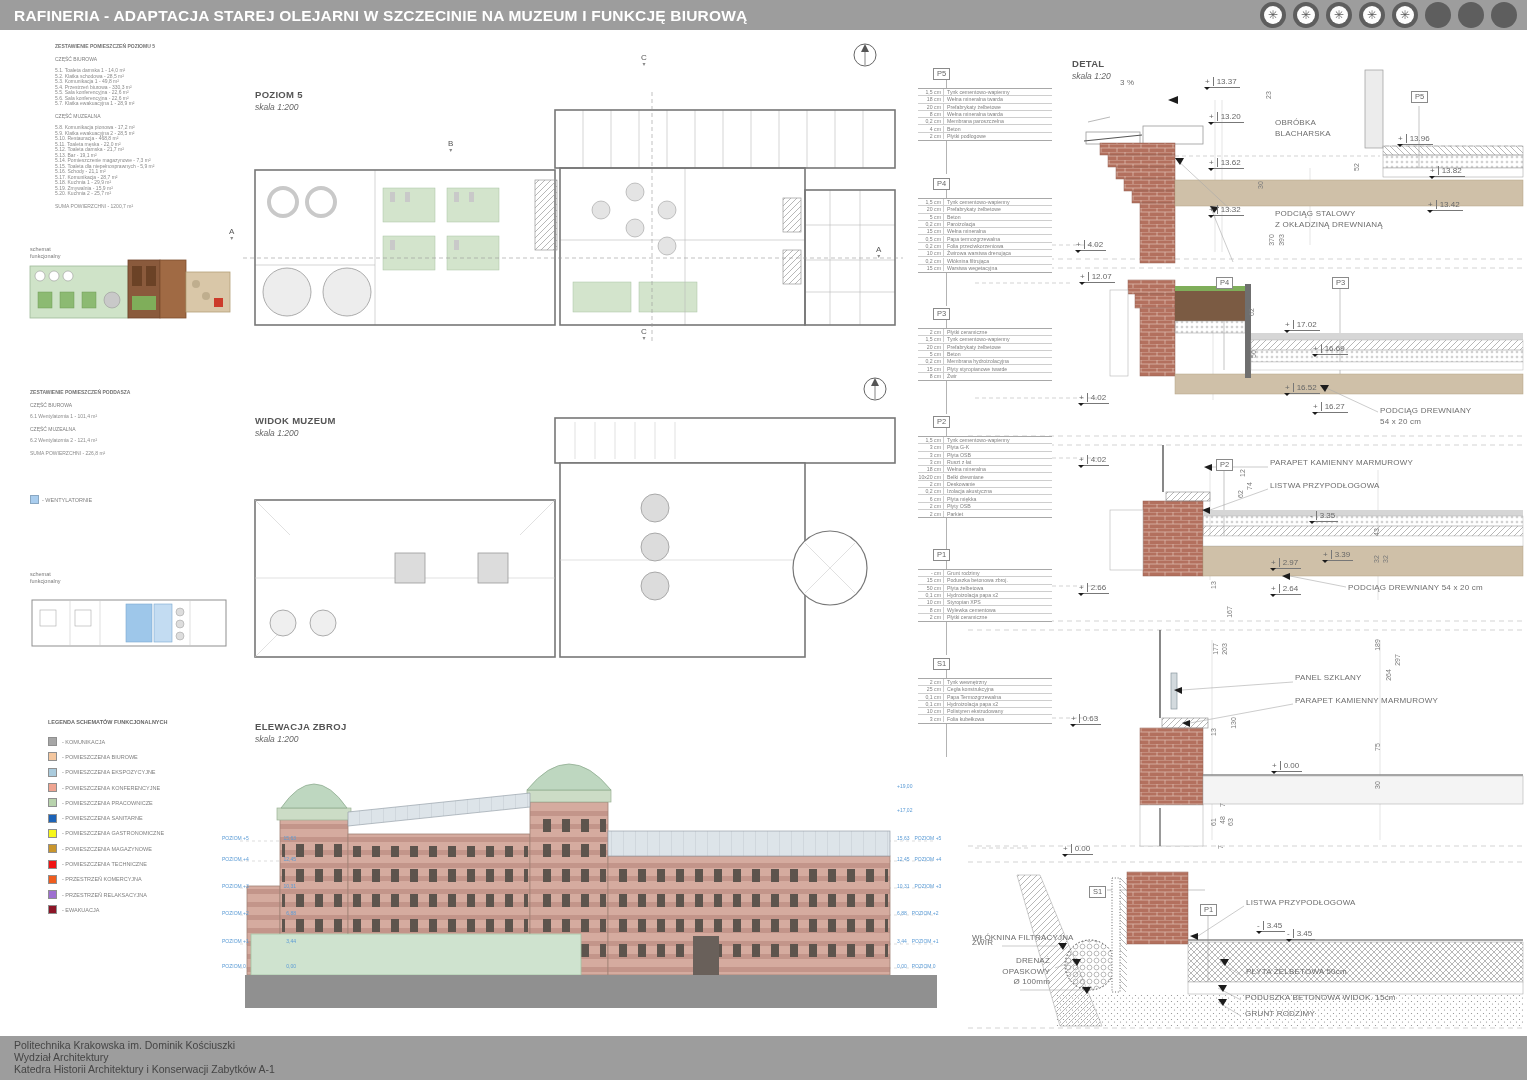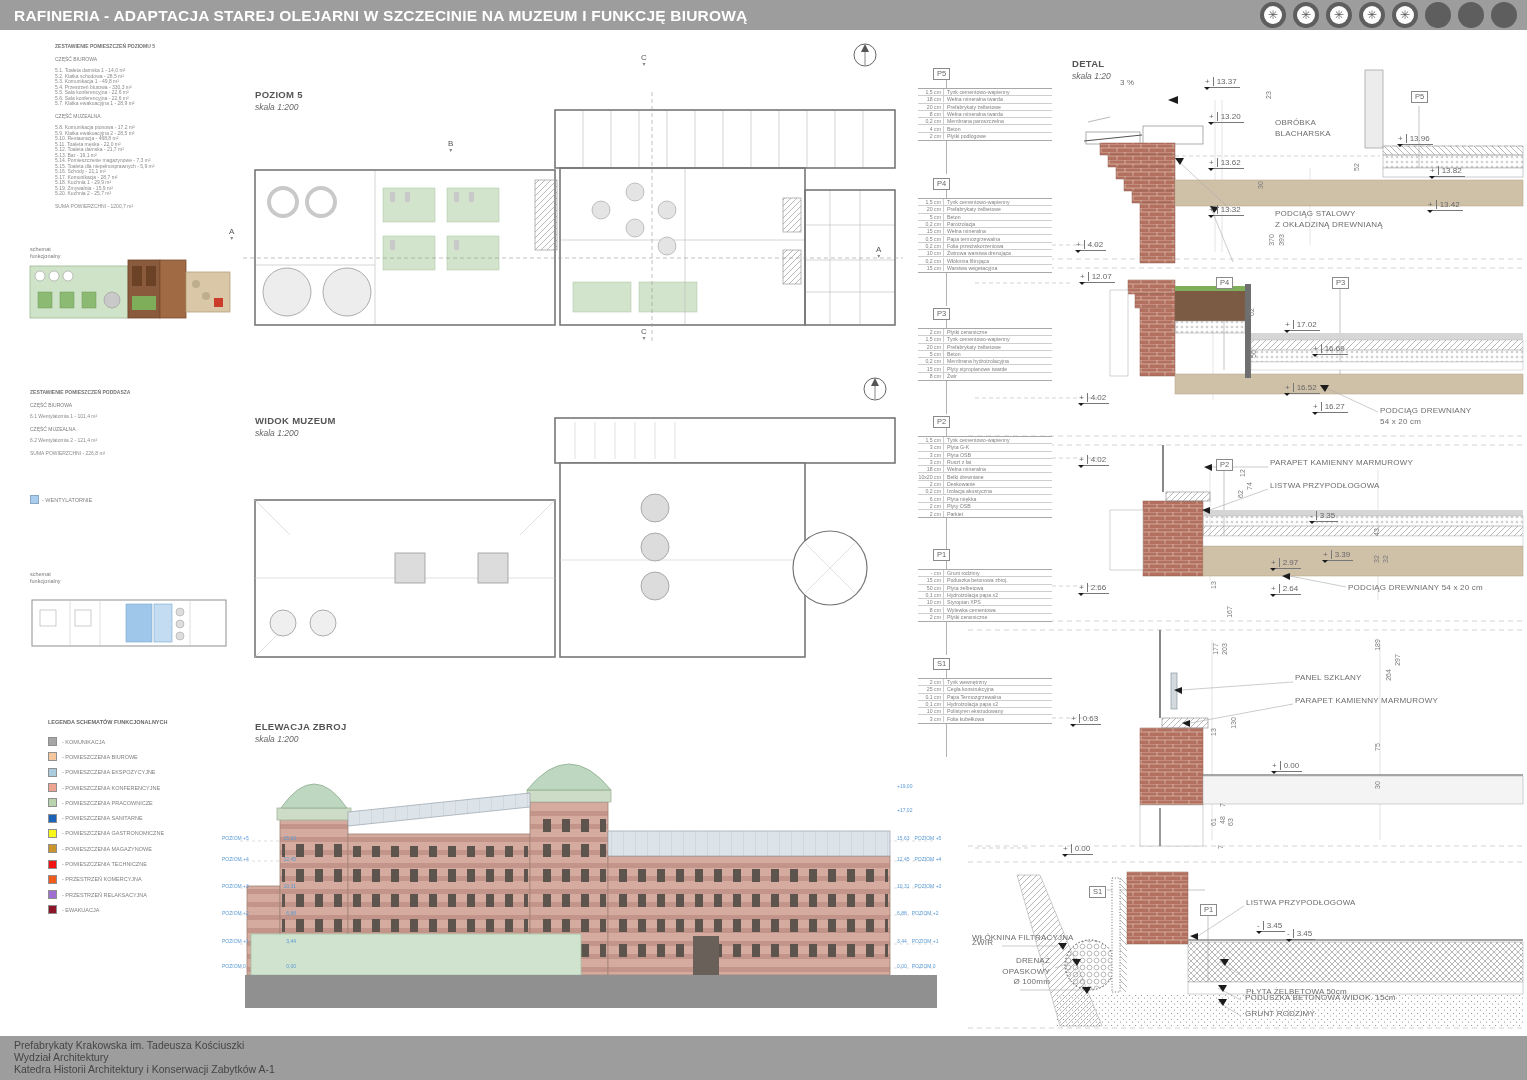--- a/index.html
+++ b/index.html
@@ -517,21 +517,21 @@
       <div class="note" style="left: 1270px; top: 458px;">PARAPET KAMIENNY MARMUROWY</div>
       <div class="note" style="left: 1270px; top: 481px;">LISTWA PRZYPODŁOGOWA</div>
       <div class="note" style="left: 1348px; top: 583px;">PODCIĄG DREWNIANY 54 x 20 cm</div>
       <div class="note" style="left: 1295px; top: 673px;">PANEL SZKLANY</div>
       <div class="note" style="left: 1295px; top: 696px;">PARAPET KAMIENNY MARMUROWY</div>
       <div class="note" style="left: 1246px; top: 898px;">LISTWA PRZYPODŁOGOWA</div>
       <div class="note" style="left: 972px; top: 938px;">ŻWIR</div>
       <div class="note" style="left: 970px; top: 956px; width: 80px; text-align: right;">DRENAŻ OPASKOWY
 Ø 100mm</div>
       <div class="note" style="left: 972px; top: 933px;">WŁÓKNINA FILTRACYJNA</div>
-      <div class="note" style="left: 1246px; top: 987px;">PŁYTA ŻELBETOWA 50cm</div>
+      <div class="note" style="left: 1246px; top: 967px;">PŁYTA ŻELBETOWA 50cm</div>
       <div class="note" style="left: 1245px; top: 993px;">PODUSZKA BETONOWA WIDOK. 15cm</div>
       <div class="note" style="left: 1245px; top: 1009px;">GRUNT RODZIMY</div>
       <div class="dim" style="left: 1268px; top: 95px;">23</div>
       <div class="dim" style="left: 1260px; top: 185px;">30</div>
       <div class="dim" style="left: 1356px; top: 167px;">52</div>
       <div class="dim" style="left: 1271px; top: 240px;">370</div>
       <div class="dim" style="left: 1281px; top: 240px;">393</div>
       <div class="dim" style="left: 1251px; top: 312px;">62</div>
       <div class="dim" style="left: 1253px; top: 354px;">50</div>
       <div class="dim" style="left: 1242px; top: 473px;">12</div>
@@ -618,21 +618,21 @@
         <span>POZIOM +1</span>
       </div>
       <div class="elvr" style="left: 897px; top: 963px;">
         <span>0,00</span>
         <span>POZIOM 0</span>
       </div>
     </div>
 
   <div class="bar" id="botbar"></div>
   <div id="foot-l">
-    <div>Prefabrykaty Krakowska im. Tadeusza Kościuszki</div>
+    <div>Politechnika Krakowska im. Dominik Kościuszki</div>
     <div>Wydział Architektury</div>
     <div>Katedra Historii Architektury i Konserwacji Zabytków A-1</div>
   </div>
 <div class="pbox" style="left: 933px; top: 68px;">P5</div>
     <div class="tleader" style="left: 946px; top: 80px; height: 94.1px;"></div>
     <div class="ltable" style="top: 88px;">
       <div class="lrow">
         <div class="c">1,5 cm</div>
         <div class="d">Tynk cementowo-wapienny</div>
       </div>

